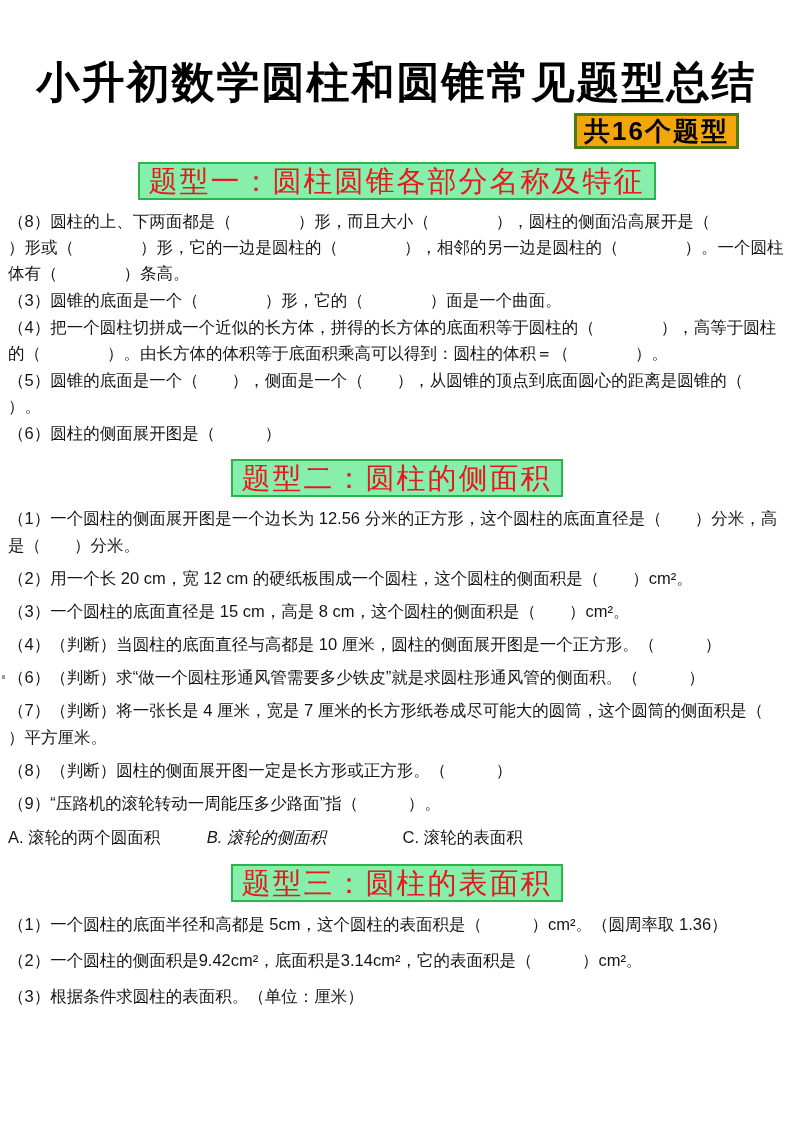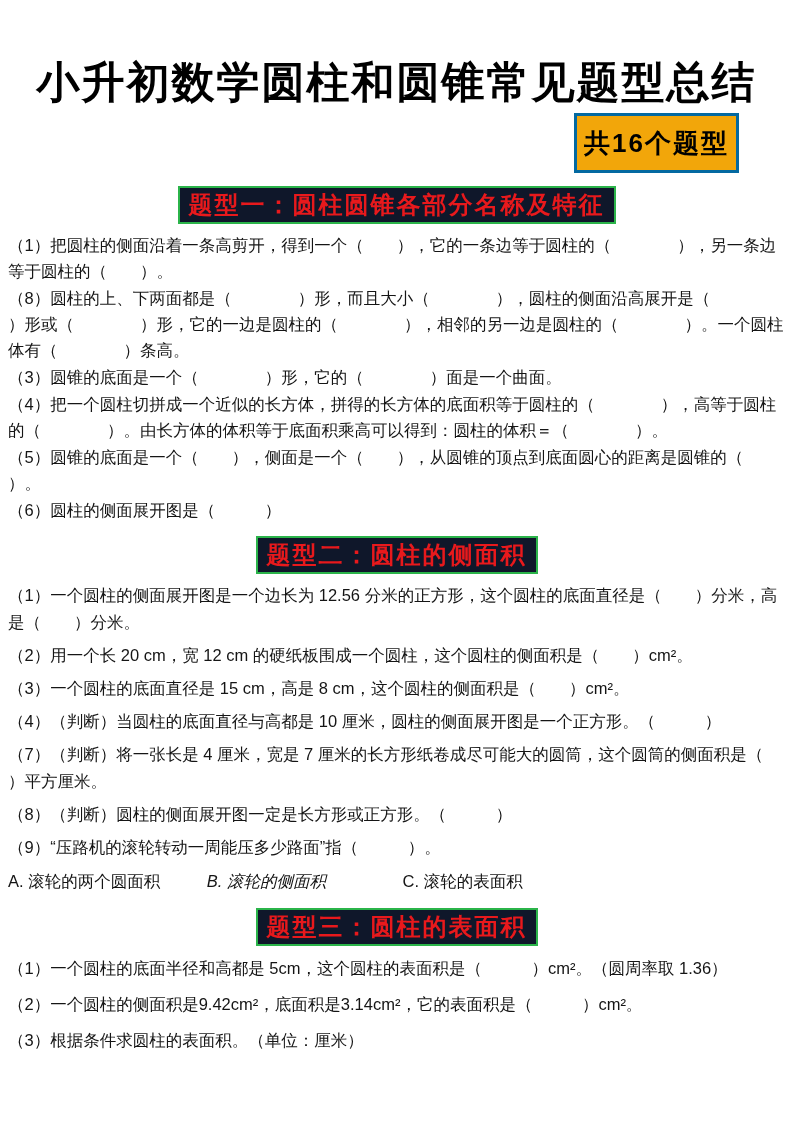--- a/index.html
+++ b/index.html
@@ -28,39 +28,39 @@
     color: #000000;
   }
   .badge-row {
     text-align: right;
     padding-right: 54px;
     margin-top: 4px;
   }
   .badge {
     display: inline-block;
     background: #F2A60A;
-    border: 3px solid #0369a1;
+    border: 3px solid #4d7c0f;
     color: #000000;
     font-weight: bold;
     font-size: 26px;
     line-height: 30px;
-    padding: 12px 7px;
+    padding: 0 7px;
     letter-spacing: 2px;
   }
   .sec-head-row {
     text-align: center;
     margin: 13px 0 8px 0;
   }
   .sec-head {
     display: inline-block;
     border: 2px solid #2BB44A;
-    background: #0f172a;
+    background: #86efac;
     color: #E8191C;
-    font-weight: bold;
-    font-size: 24px;
+    font-weight: normal;
+    font-size: 29px;
     line-height: 30px;
     padding: 2px 9px;
     letter-spacing: 2px;
   }
   .q {
     position: relative;
     font-size: 16.5px;
     margin: 0 8px 0 8px;
     color: #151515;
     word-break: break-all;
@@ -95,36 +95,36 @@
   <h1 class="title">小升初数学圆柱和圆锥常见题型总结</h1>
 
   <div class="badge-row">
     <span class="badge">共16个题型</span>
   </div>
 
   <div class="section s1">
     <div class="sec-head-row">
       <span class="sec-head">题型一：圆柱圆锥各部分名称及特征</span>
     </div>
-    <p class="q">（1）把圆柱的侧面沿着一条高剪开，得到一个（　　），它的一条边等于圆柱的（　　　　），另一条边等于圆柱的（　　）。</p>
     <p class="q">（8）圆柱的上、下两面都是（　　　　）形，而且大小（　　　　），圆柱的侧面沿高展开是（　　　　）形或（　　　　）形，它的一边是圆柱的（　　　　），相邻的另一边是圆柱的（　　　　）。一个圆柱体有（　　　　）条高。</p>
     <p class="q">（3）圆锥的底面是一个（　　　　）形，它的（　　　　）面是一个曲面。</p>
     <p class="q">（4）把一个圆柱切拼成一个近似的长方体，拼得的长方体的底面积等于圆柱的（　　　　），高等于圆柱的（　　　　）。由长方体的体积等于底面积乘高可以得到：圆柱的体积＝（　　　　）。</p>
     <p class="q">（5）圆锥的底面是一个（　　），侧面是一个（　　），从圆锥的顶点到底面圆心的距离是圆锥的（　　）。</p>
     <p class="q">（6）圆柱的侧面展开图是（　　　）</p>
   </div>
 
   <div class="section s2">
     <div class="sec-head-row">
       <span class="sec-head">题型二：圆柱的侧面积</span>
     </div>
     <p class="q">（1）一个圆柱的侧面展开图是一个边长为 12.56 分米的正方形，这个圆柱的底面直径是（　　）分米，高是（　　）分米。</p>
     <p class="q">（2）用一个长 20 cm，宽 12 cm 的硬纸板围成一个圆柱，这个圆柱的侧面积是（　　）cm²。</p>
     <p class="q">（3）一个圆柱的底面直径是 15 cm，高是 8 cm，这个圆柱的侧面积是（　　）cm²。</p>
     <p class="q">（4）（判断）当圆柱的底面直径与高都是 10 厘米，圆柱的侧面展开图是一个正方形。（　　　）</p>
+    <p class="q stray">（6）（判断）求“做一个圆柱形通风管需要多少铁皮”就是求圆柱形通风管的侧面积。（　　　）</p>
     <p class="q">（7）（判断）将一张长是 4 厘米，宽是 7 厘米的长方形纸卷成尽可能大的圆筒，这个圆筒的侧面积是（　　　）平方厘米。</p>
     <p class="q">（8）（判断）圆柱的侧面展开图一定是长方形或正方形。（　　　）</p>
     <p class="q">（9）“压路机的滚轮转动一周能压多少路面”指（　　　）。</p>
     <div class="options">
       <span class="opt">A. 滚轮的两个圆面积</span>
       <span class="opt opt-b">B. 滚轮的侧面积</span>
       <span class="opt opt-c">C. 滚轮的表面积</span>
     </div>
   </div>
 

